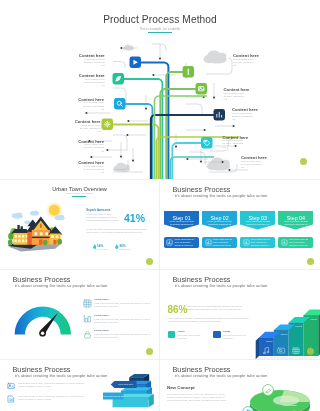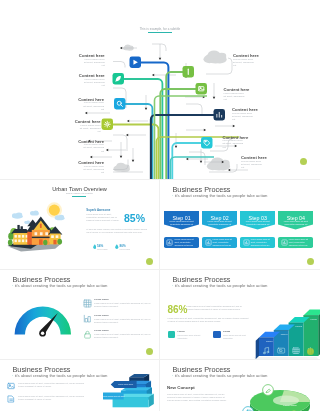--- a/index.html
+++ b/index.html
@@ -23,20 +23,21 @@
   .ch{position:absolute;font-size:4.2px;color:#4e4e4e;font-weight:bold;line-height:1.2;white-space:nowrap;}
   .cb{position:absolute;font-size:2.45px;color:#b2b7bd;line-height:1.32;}
   .ttl-c{position:absolute;text-align:center;}
 </style>
 </head>
 <body>
 
 <div class="grid">
 
   <div class="slide" id="hero">
+    <div class="hero-title">Product Process Method</div>
     <div class="hero-sub">This is example, for a subtitle</div>
     <div class="hero-rule"></div>
 
     <svg id="heroSvg" width="320" height="179" viewBox="0 0 320 179" style="position:absolute;left:0;top:0">
         <g transform="translate(128.5,48) scale(0.62)" fill="#d7d9da">
           <ellipse cx="0" cy="0" rx="8" ry="4"></ellipse>
           <ellipse cx="-4.6" cy="0.9" rx="4.4" ry="2.9"></ellipse>
           <ellipse cx="3.2" cy="1.2" rx="5" ry="2.8"></ellipse>
           <ellipse cx="-1.2" cy="-2.4" rx="4.6" ry="3.1"></ellipse>
           <ellipse cx="4.5" cy="-1.4" rx="3.4" ry="2.4"></ellipse>
@@ -265,21 +266,21 @@
         <ellipse cx="8" cy="45" rx="2.6" ry="3.25" fill="#5aa83a"></ellipse>
         <ellipse cx="47" cy="45" rx="2.4" ry="3" fill="#5aa83a"></ellipse>
         <ellipse cx="63" cy="44" rx="2.6" ry="3.25" fill="#5aa83a"></ellipse>
       </svg>
 
     <div style="position:absolute;left:86.3px;top:27.5px;font-size:2.9px;
          font-weight:bold;color:#3e87b5">Superb Awesome</div>
     <div style="position:absolute;left:86.3px;top:32.5px;width:36px;font-size:2.05px;
          line-height:1.55;color:#b0b5bb">Lorem ipsum dolor sit amet, consectetur adipiscing elit, sed do eiusmod tempor incididunt ut labore.</div>
     <div style="position:absolute;left:124px;top:31.5px;font-size:10.5px;
-         font-weight:bold;color:#22a8d6">85%</div>
+         font-weight:bold;color:#22a8d6">41%</div>
     <div style="position:absolute;left:86.3px;top:47.5px;width:64px;font-size:2.05px;
          line-height:1.55;color:#b0b5bb">Ut enim ad minim veniam, quis nostrud exercitation ullamco laboris nisi ut aliquip ex ea commodo consequat duis aute irure dolor.</div>
     <div id="urbanStats">
         <svg width="3.6" height="5.4" viewBox="0 0 6 9" style="position:absolute;left:92.5px;top:63.8px">
           <path d="M3 0.4 C1 2.6 0.4 4.2 0.4 5.6 A2.6 2.6 0 0 0 5.6 5.6 C5.6 4.2 5 2.6 3 0.4 Z" fill="#3ec6d8"></path>
         </svg>
         <div style="position:absolute;left:97px;top:63.5px;font-size:3.1px;font-weight:bold;color:#3f9ecb">54%</div>
         <div style="position:absolute;left:97px;top:68px;font-size:1.85px;color:#b5bac0">Lorem ipsum</div>
         <svg width="3.6" height="5.4" viewBox="0 0 6 9" style="position:absolute;left:115px;top:63.8px">
           <path d="M3 0.4 C1 2.6 0.4 4.2 0.4 5.6 A2.6 2.6 0 0 0 5.6 5.6 C5.6 4.2 5 2.6 3 0.4 Z" fill="#3ec6d8"></path>

